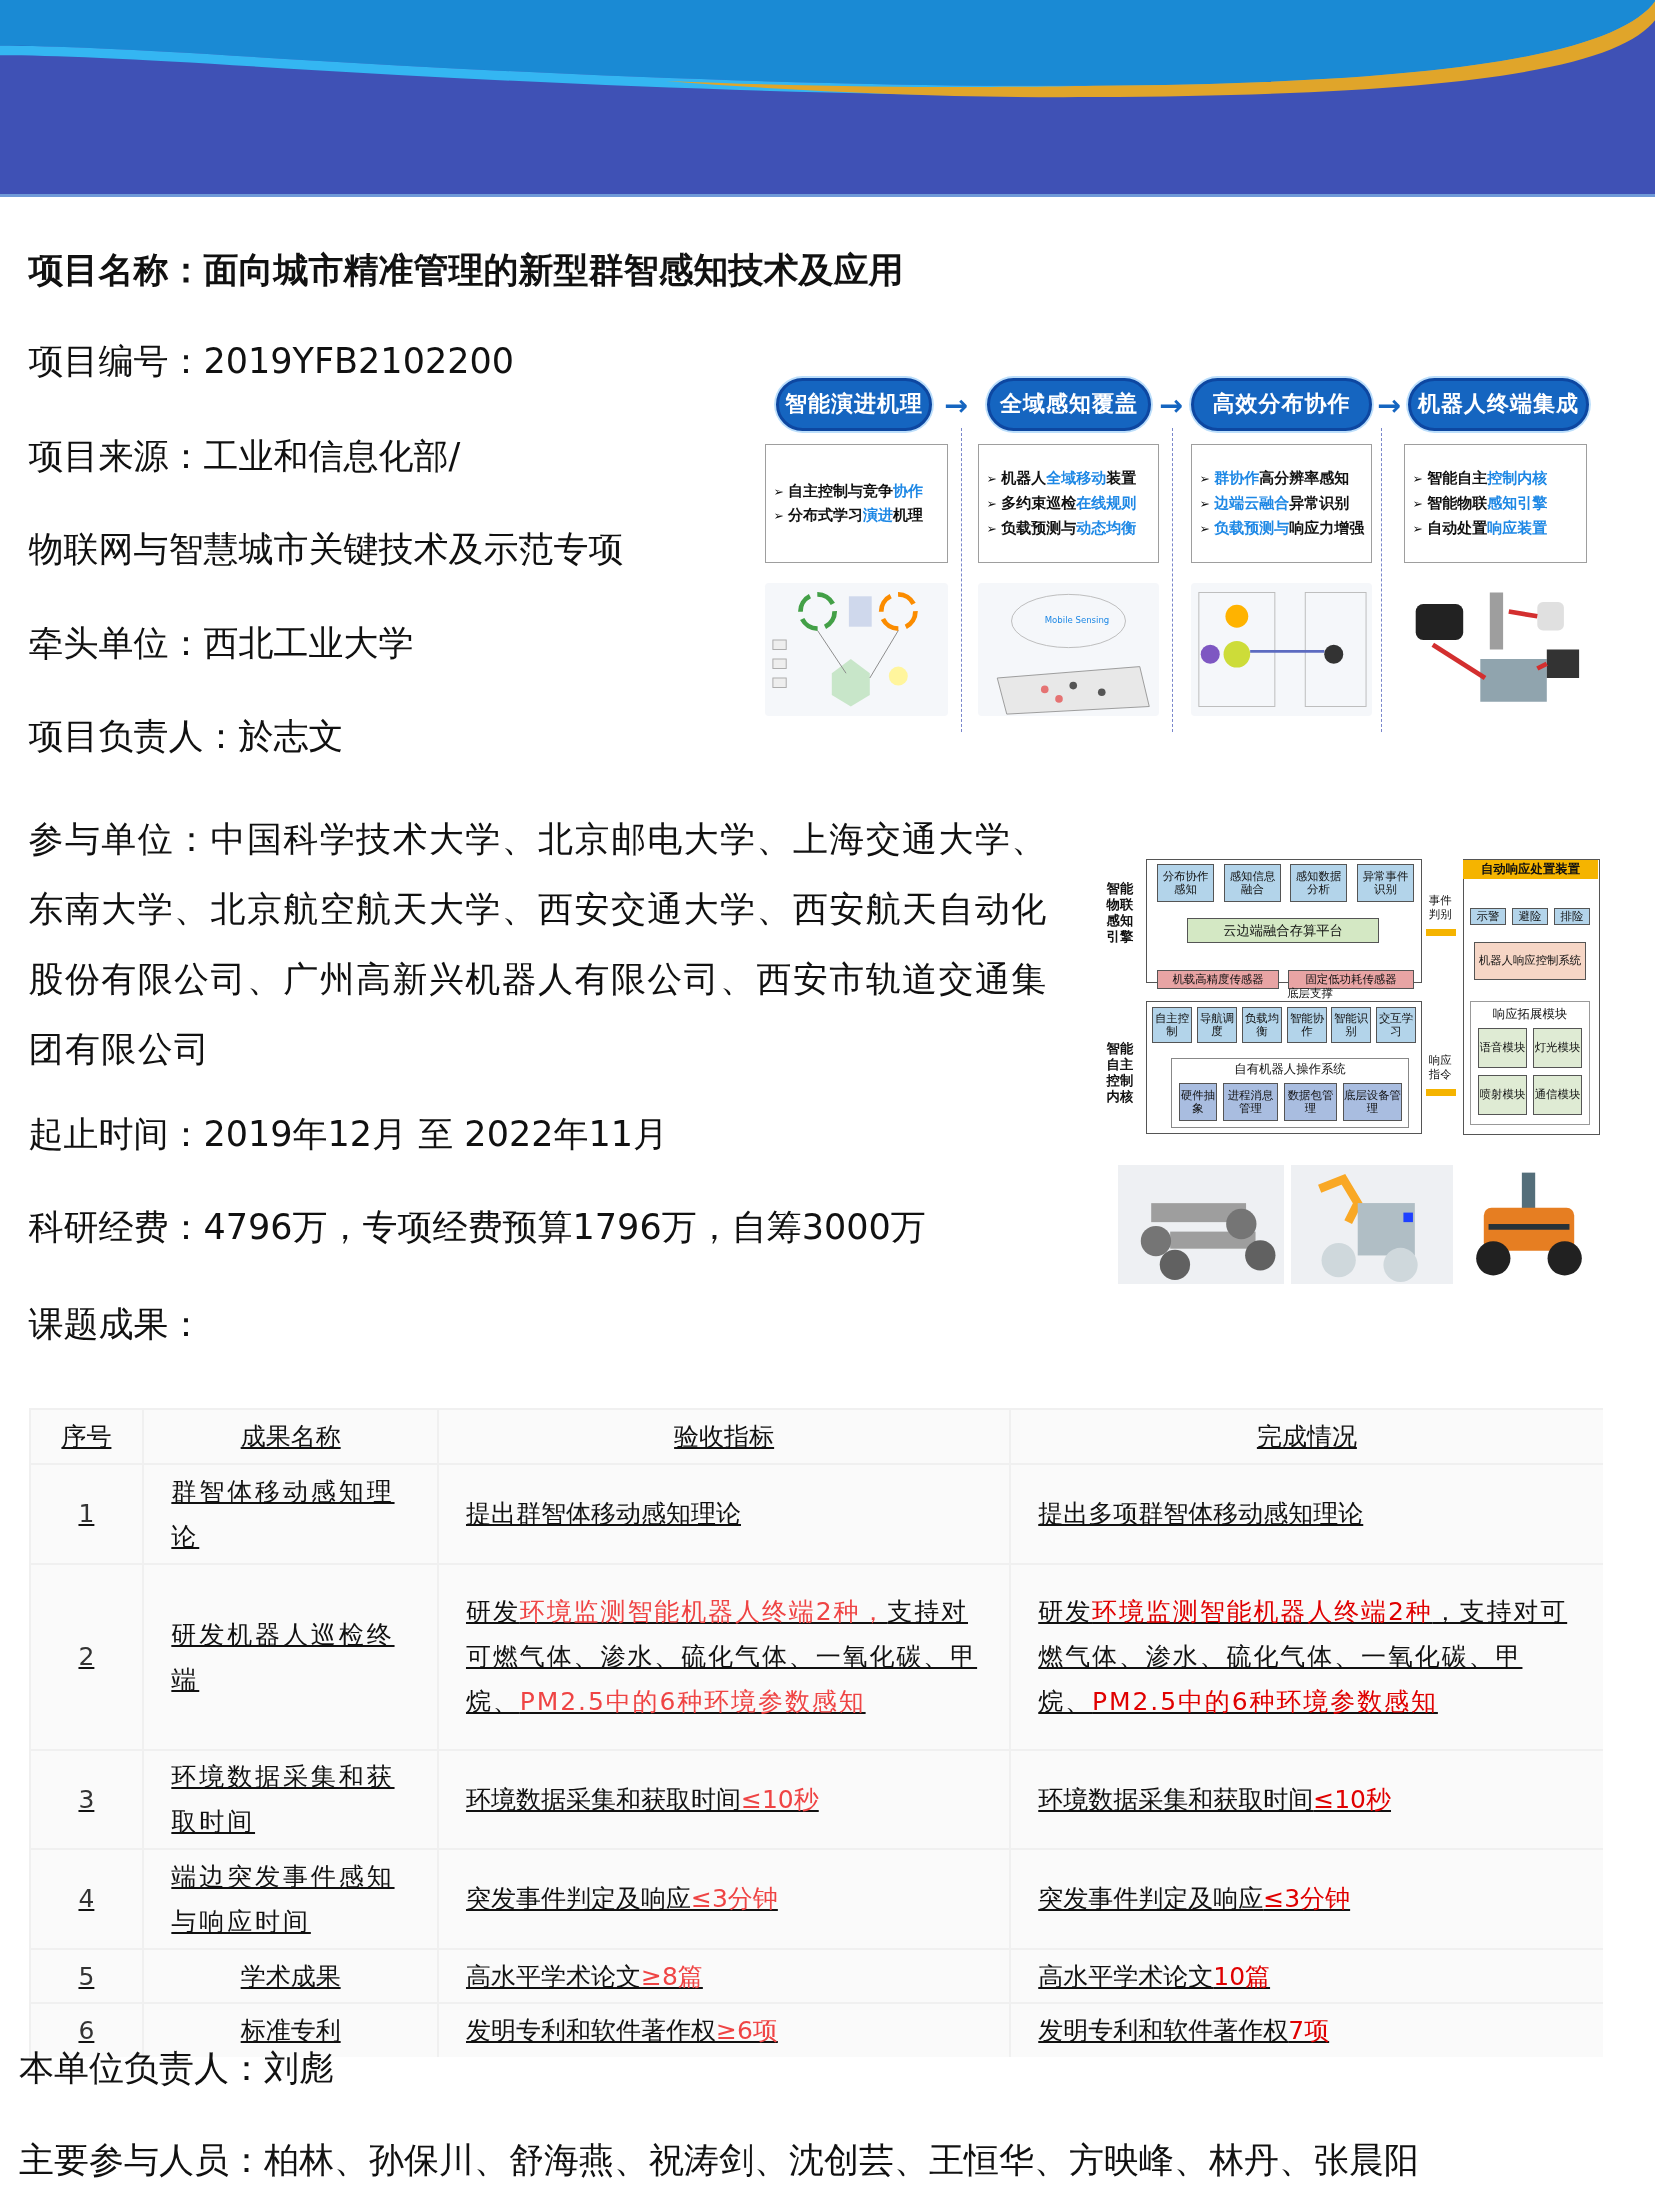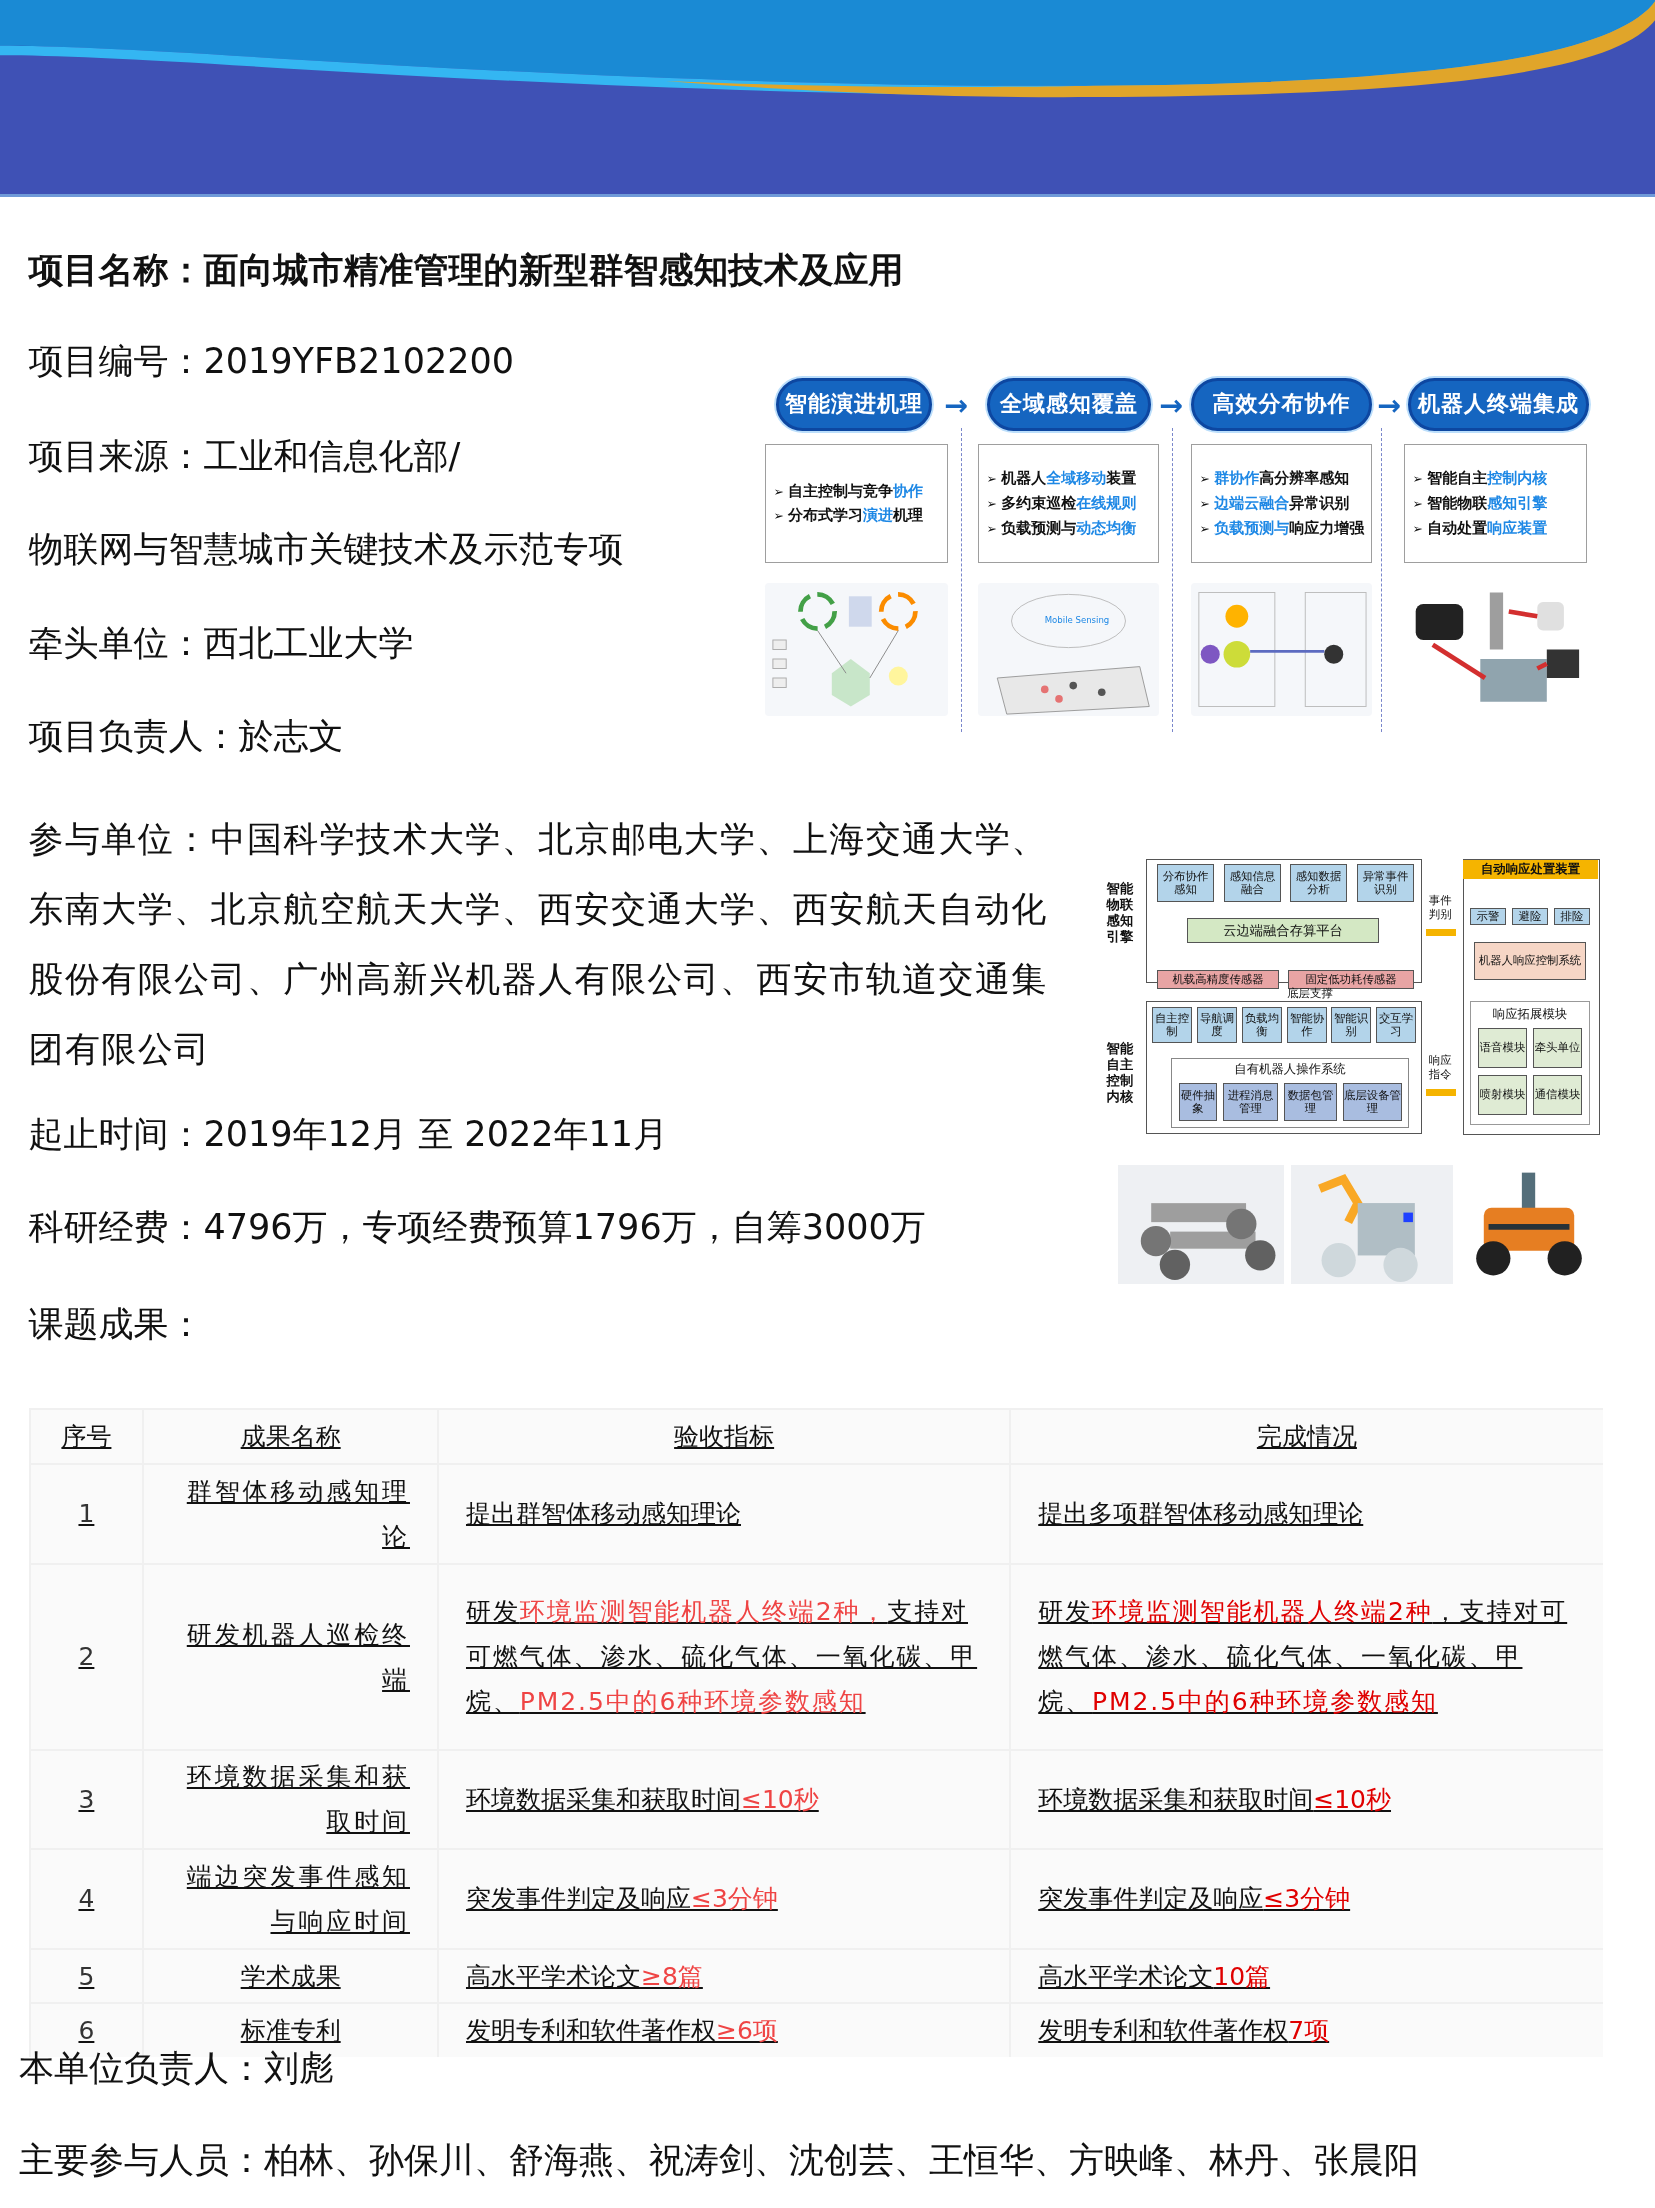--- a/index.html
+++ b/index.html
@@ -50,21 +50,21 @@
 
   .robots { position: absolute; top: 1165px; height: 119px; background: #eef0f3; }
 
   
   .sect { position: absolute; left: 28.5px; top: 1301px; font-size: 35px; }
   table.res { position: absolute; left: 28.5px; top: 1408px; width: 1574px; border-collapse: collapse; font-size: 25px; background: #fafafa; text-decoration: underline; }
   table.res td, table.res th { border-top: 2.9px solid #f0f0f0; border-left: 2.9px solid #f0f0f0; font-weight: normal; vertical-align: middle; }
   table.res th { height: 55px; text-align: center; }
   table.res td { padding: 3.8px 27px; line-height: 45px; }
   td.num { text-align: center; padding: 0 !important; color: #333; }
-  td.name { letter-spacing: 2.9px; text-align: right; }
+  td.name { letter-spacing: 2.9px; }
   td.cname { text-align: center; }
   .blue { color: #ef4444; }
   .red { color: #e00000; }
 
   .footer { position: absolute; left: 19px; font-size: 35px; white-space: nowrap; }
 </style>
 </head>
 <body>
 
 <div class="banner">
@@ -223,21 +223,21 @@
 
   <div class="frame" style="left:360px;top:7.6px;width:137px;height:276px;border:1px solid #555"></div>
   <div class="orange-head" style="left:360px;top:8.6px;width:135px;height:19px">自动响应处置装置</div>
   <div class="cell c-blue" style="left:367px;top:57px;width:36px;height:17px">示警</div>
   <div class="cell c-blue" style="left:409px;top:57px;width:36px;height:17px">避险</div>
   <div class="cell c-blue" style="left:451px;top:57px;width:36px;height:17px">排险</div>
   <div class="cell c-peach" style="left:371px;top:91px;width:112px;height:38px">机器人响应控制系统</div>
   <div class="frame" style="left:367px;top:150px;width:120px;height:124px;border:1px solid #999"></div>
   <div class="side-lbl" style="left:367px;top:156px;width:120px;font-size:12.4px">响应拓展模块</div>
   <div class="cell c-lgreen" style="left:375px;top:177px;width:49px;height:40px">语音模块</div>
-  <div class="cell c-lgreen" style="left:430px;top:177px;width:49px;height:40px">牵头单位</div>
+  <div class="cell c-lgreen" style="left:430px;top:177px;width:49px;height:40px">灯光模块</div>
   <div class="cell c-lgreen" style="left:375px;top:224px;width:49px;height:40px">喷射模块</div>
   <div class="cell c-lgreen" style="left:430px;top:224px;width:49px;height:40px">通信模块</div>
 </div>
 
 <div class="robots" style="left:1118px;width:166px">
   <svg width="166" height="119" viewBox="0 0 175 125">
       <rect x="35" y="40" width="100" height="20" fill="#9e9e9e"></rect>
       <rect x="55" y="70" width="90" height="18" fill="#9e9e9e"></rect>
   <circle cx="40" cy="80" r="16" fill="#757575"></circle>
       <circle cx="130" cy="62" r="16" fill="#757575"></circle>

